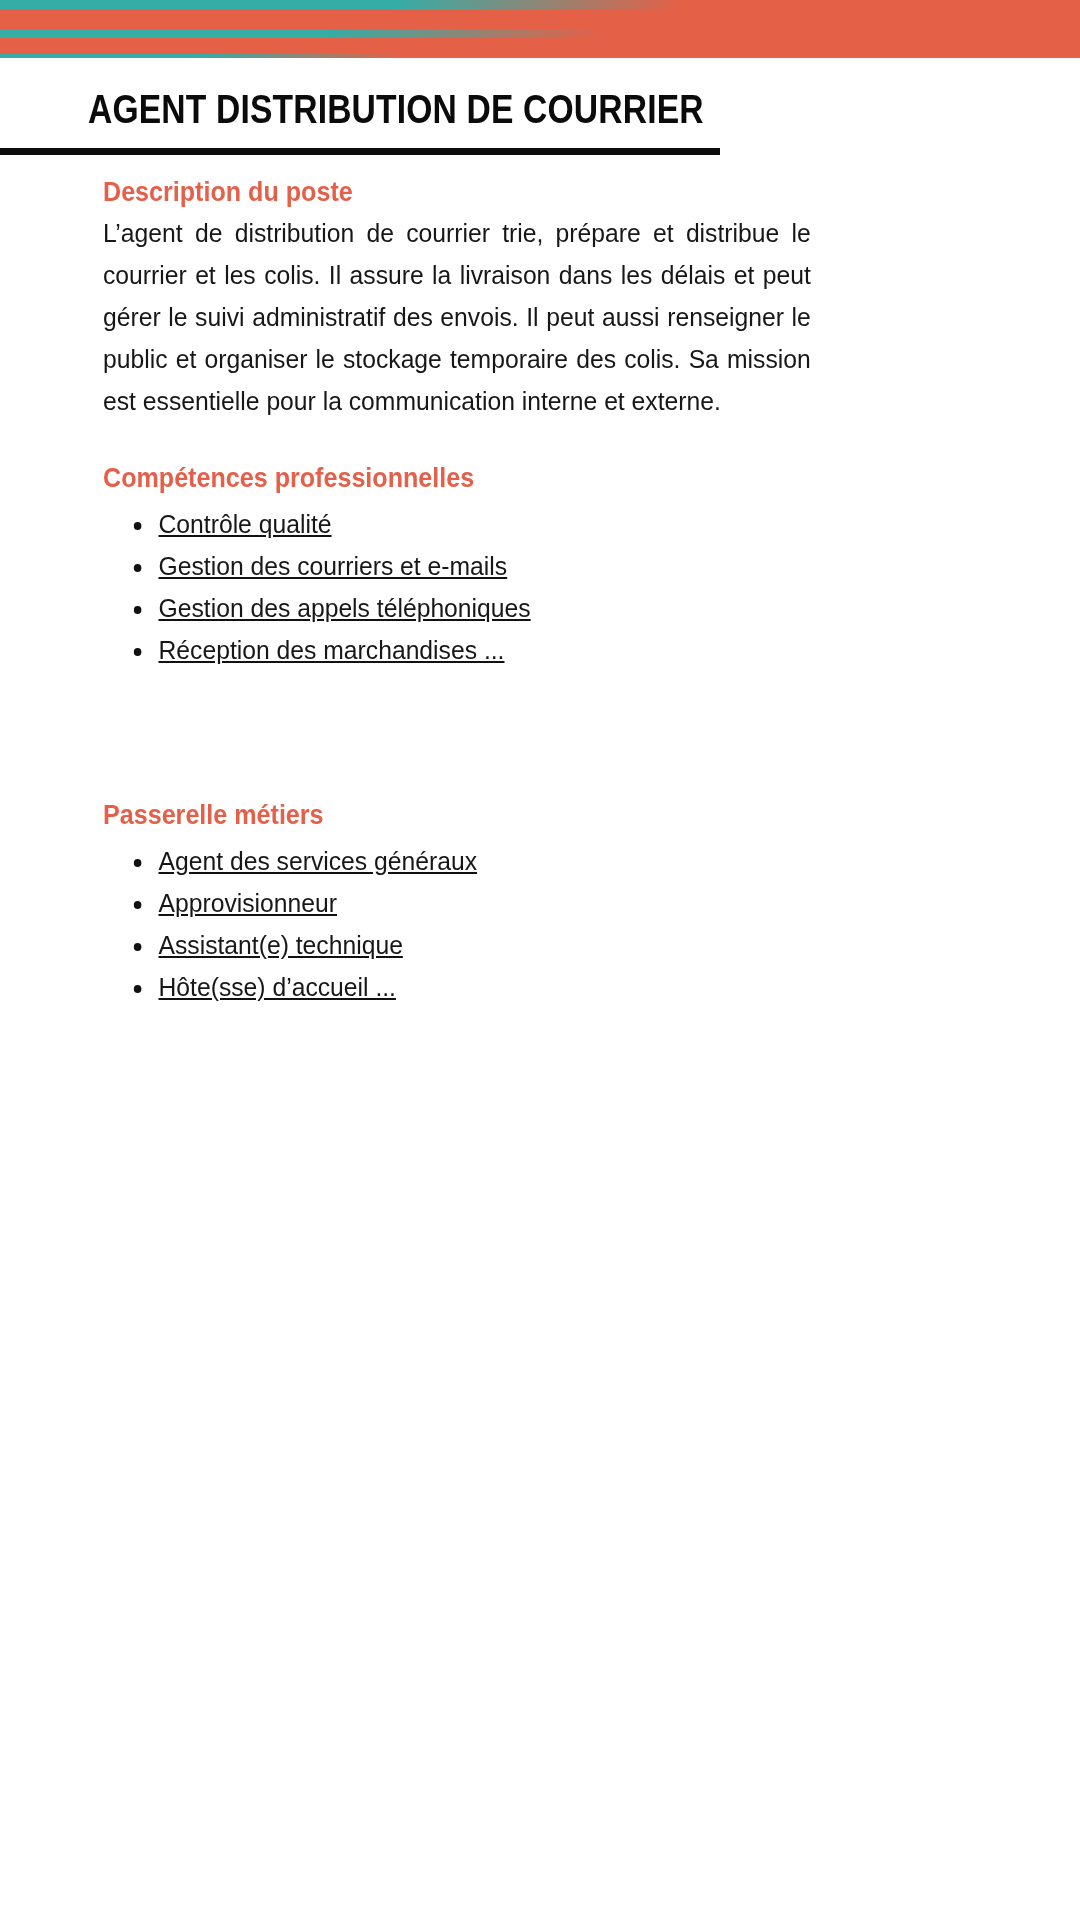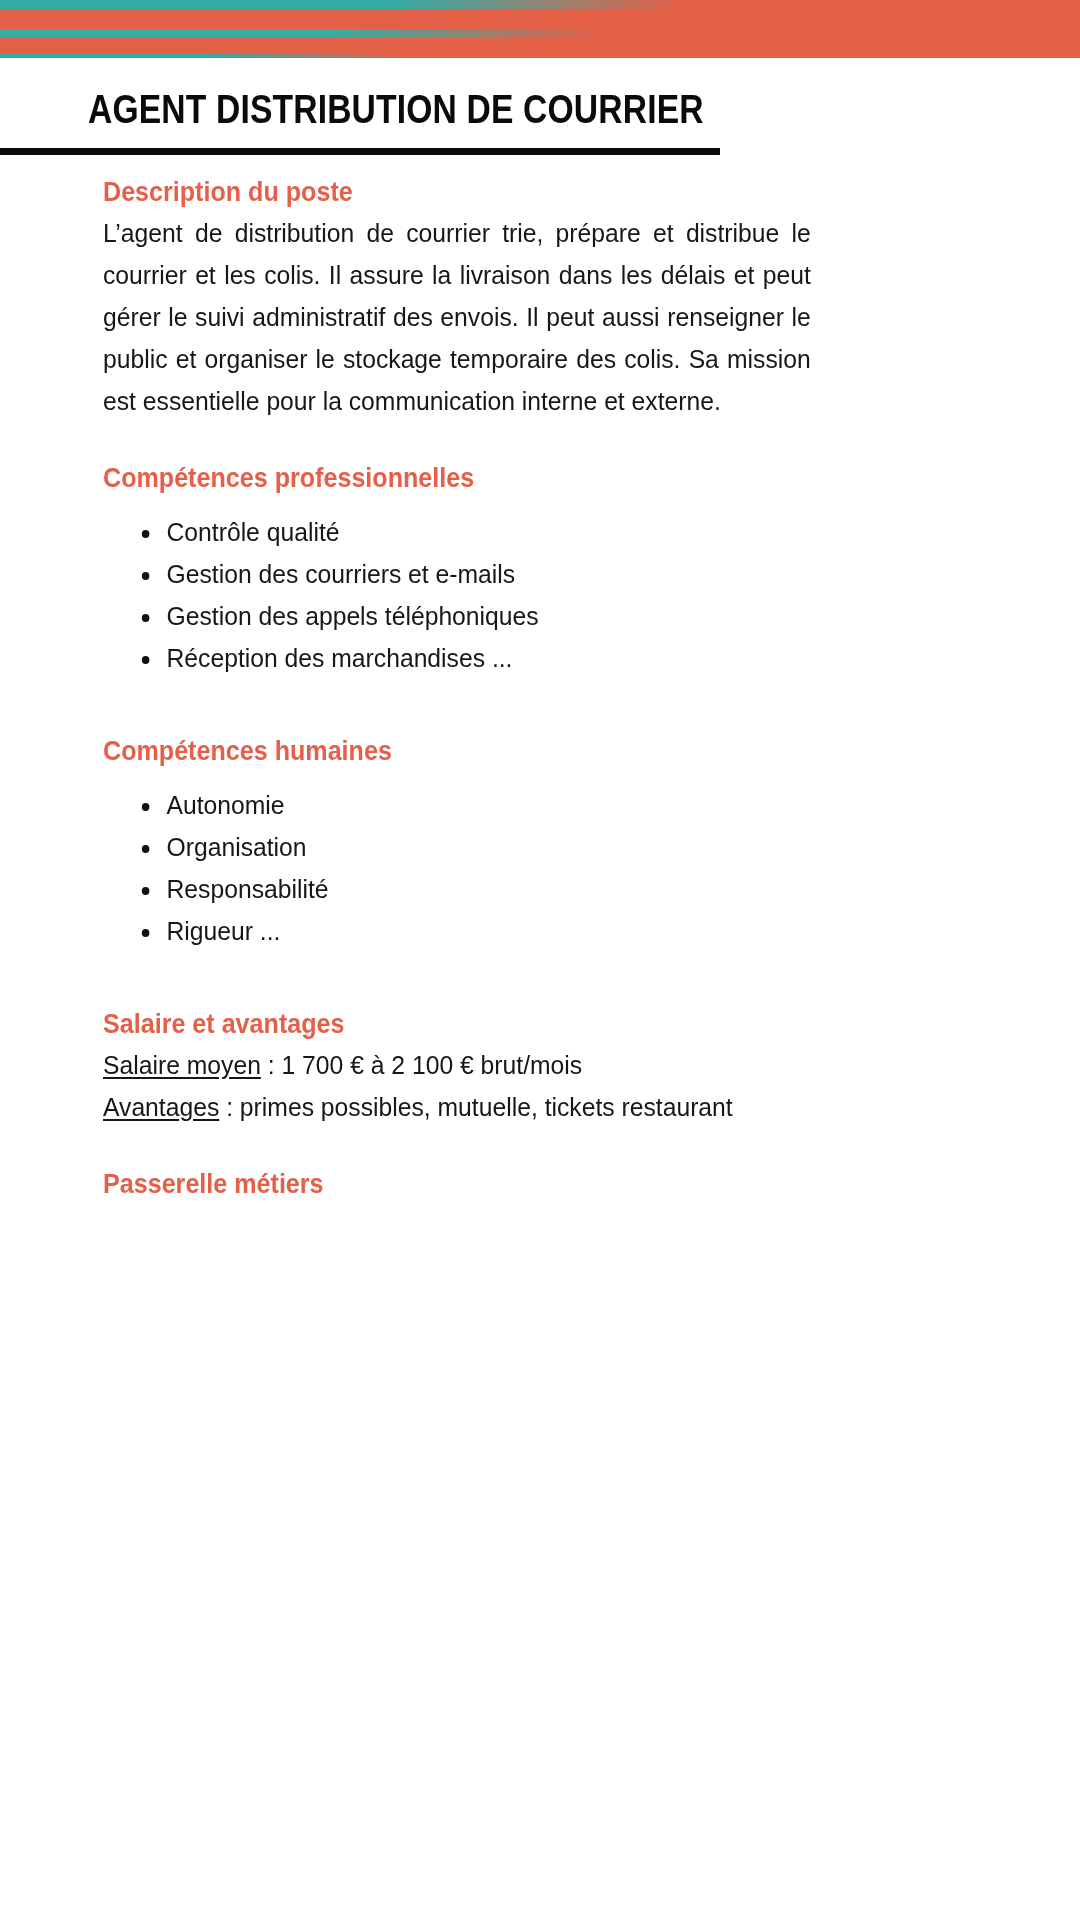--- a/index.html
+++ b/index.html
@@ -110,22 +110,23 @@
     color: #171717;
     margin: 0;
     text-align: justify;
     transform: scaleX(0.95);
     transform-origin: left top;
     width: 745px;
   }
 
   ul.bullet-list {
     list-style: none;
-    margin: 16px;
+    margin: 8px;
     padding: 0;
+    text-decoration: underline;
   }
   ul.bullet-list li {
     font-family: "Liberation Sans Narrow", "Liberation Sans", sans-serif;
     font-size: 26px;
     line-height: 42px;
     color: #171717;
     position: relative;
     padding-left: 50px;
     transform: scaleX(0.95);
     transform-origin: left center;
@@ -181,37 +182,29 @@
     <ul class="bullet-list">
       <li>Contrôle qualité</li>
       <li>Gestion des courriers et e-mails</li>
       <li>Gestion des appels téléphoniques</li>
       <li>Réception des marchandises ...</li>
     </ul>
   </div>
 
   <div class="gap-md"></div>
 
+
+  <div class="gap-md"></div>
+
+
+  <div class="gap-md"></div>
+
   <div class="section">
-    <h2 class="section-heading">Compétences humaines</h2>
+    <h2 class="section-heading">Passerelle métiers</h2>
     <ul class="bullet-list">
-      <li>Autonomie</li>
-      <li>Organisation</li>
-      <li>Responsabilité</li>
-      <li>Rigueur ...</li>
+      <li>Agent des services généraux</li>
+      <li>Approvisionneur</li>
+      <li>Assistant(e) technique</li>
+      <li>Hôte(sse) d’accueil ...</li>
     </ul>
   </div>
 
-  <div class="gap-md"></div>
-
-  <div class="section">
-    <h2 class="section-heading">Salaire et avantages</h2>
-    <p class="salary-line"><span class="underlined">Salaire moyen</span><span> : 1 700 € à 2 100 € brut/mois</span></p>
-    <p class="salary-line"><span class="underlined">Avantages</span><span> : primes possibles, mutuelle, tickets restaurant</span></p>
-  </div>
-
-  <div class="gap-md"></div>
-
-  <div class="section">
-    <h2 class="section-heading">Passerelle métiers</h2>
-  </div>
-
 </div>
 
 </body></html>

